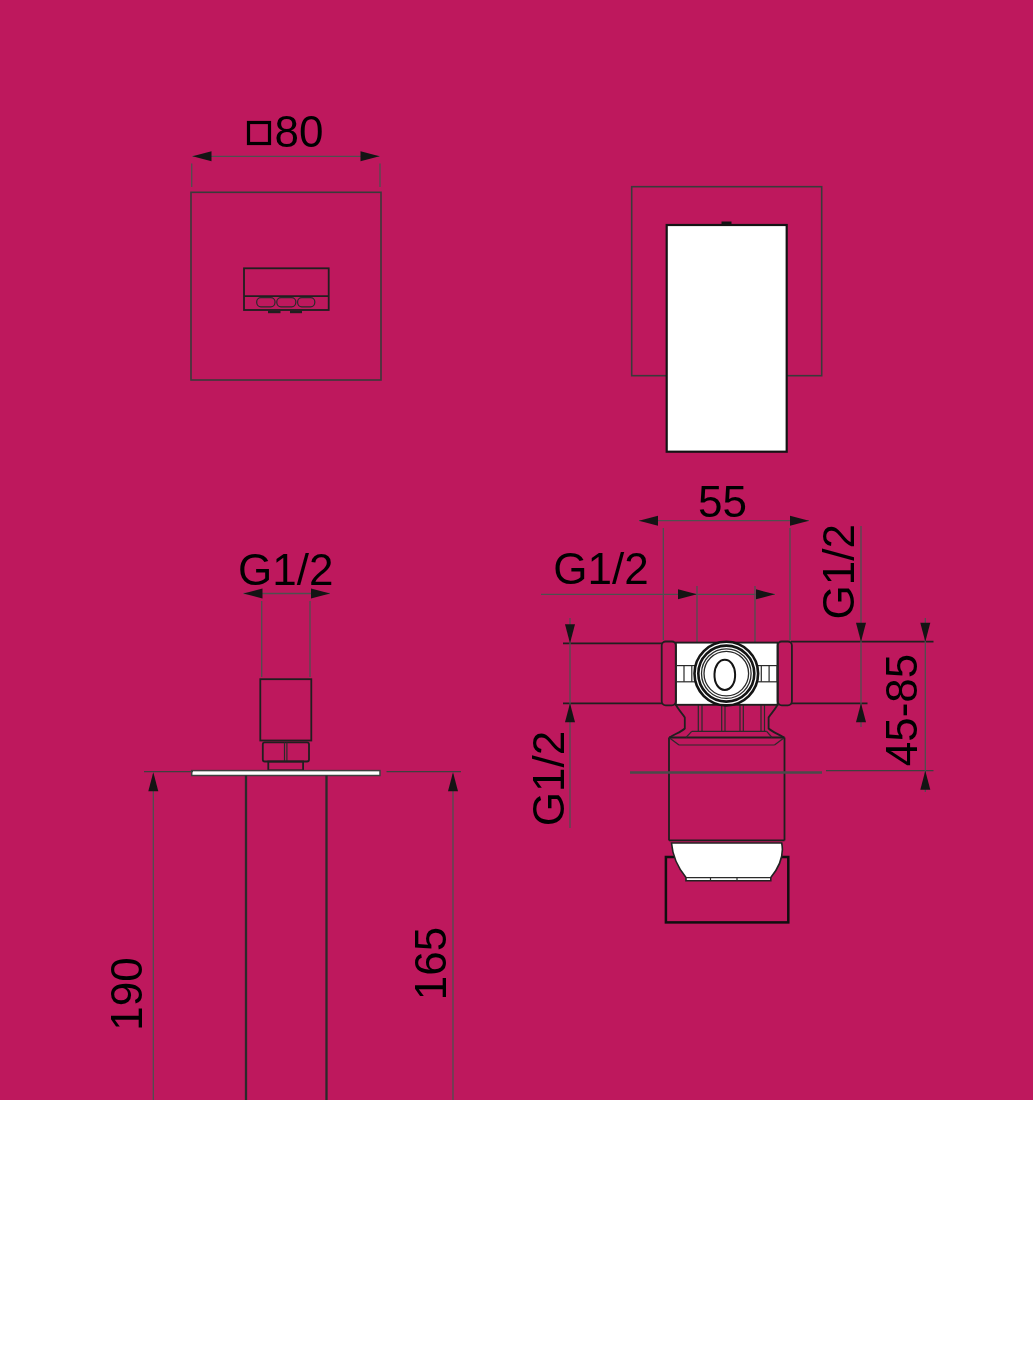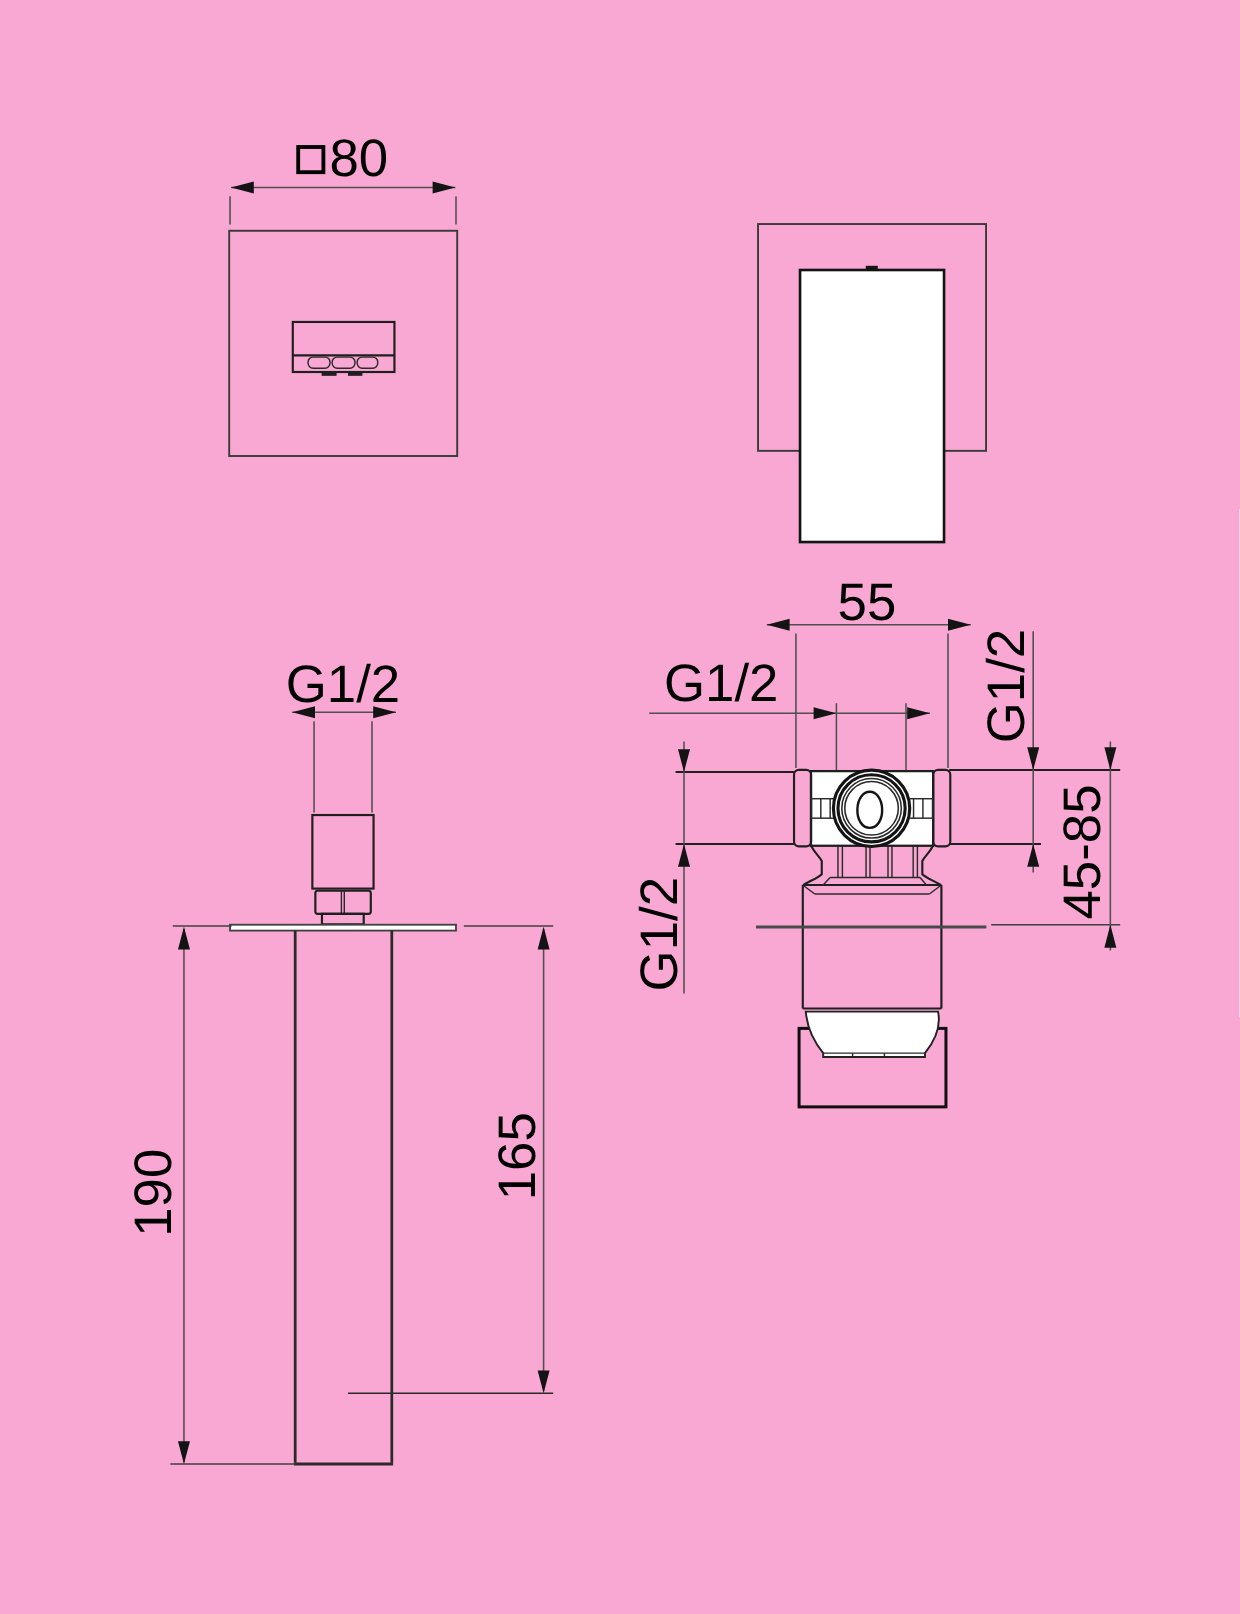--- a/index.html
+++ b/index.html
@@ -1,16 +1,16 @@
 <!DOCTYPE html>
 <html><head>
 <meta charset="utf-8">
 <style>
   html,body{margin:0;padding:0;background:#ffffff;}
-  .page{position:relative;width:1033px;height:1345px;background:#f9a8d4;overflow:hidden;}
+  .page{position:relative;width:1033px;height:1100px;background:#be185d;overflow:hidden;}
   svg{position:absolute;left:0;top:0;}
   text{font-family:"Liberation Sans", sans-serif;font-size:44px;fill:#000000;}
   .obj{stroke:#1f1f1f;stroke-width:1.8;fill:none;}
   .heavy{stroke:#0f0f0f;stroke-width:2.5;fill:none;}
   .lite{stroke:#3a3a3a;stroke-width:1.6;fill:none;}
   .thin{stroke:#2a2a2a;stroke-width:1.2;fill:none;}
   .dim{stroke:#4f4f4f;stroke-width:1.3;fill:none;}
   .tick{stroke:#3f3f3f;stroke-width:1.2;fill:none;}
   .arr{fill:#141414;stroke:none;}
 </style>

